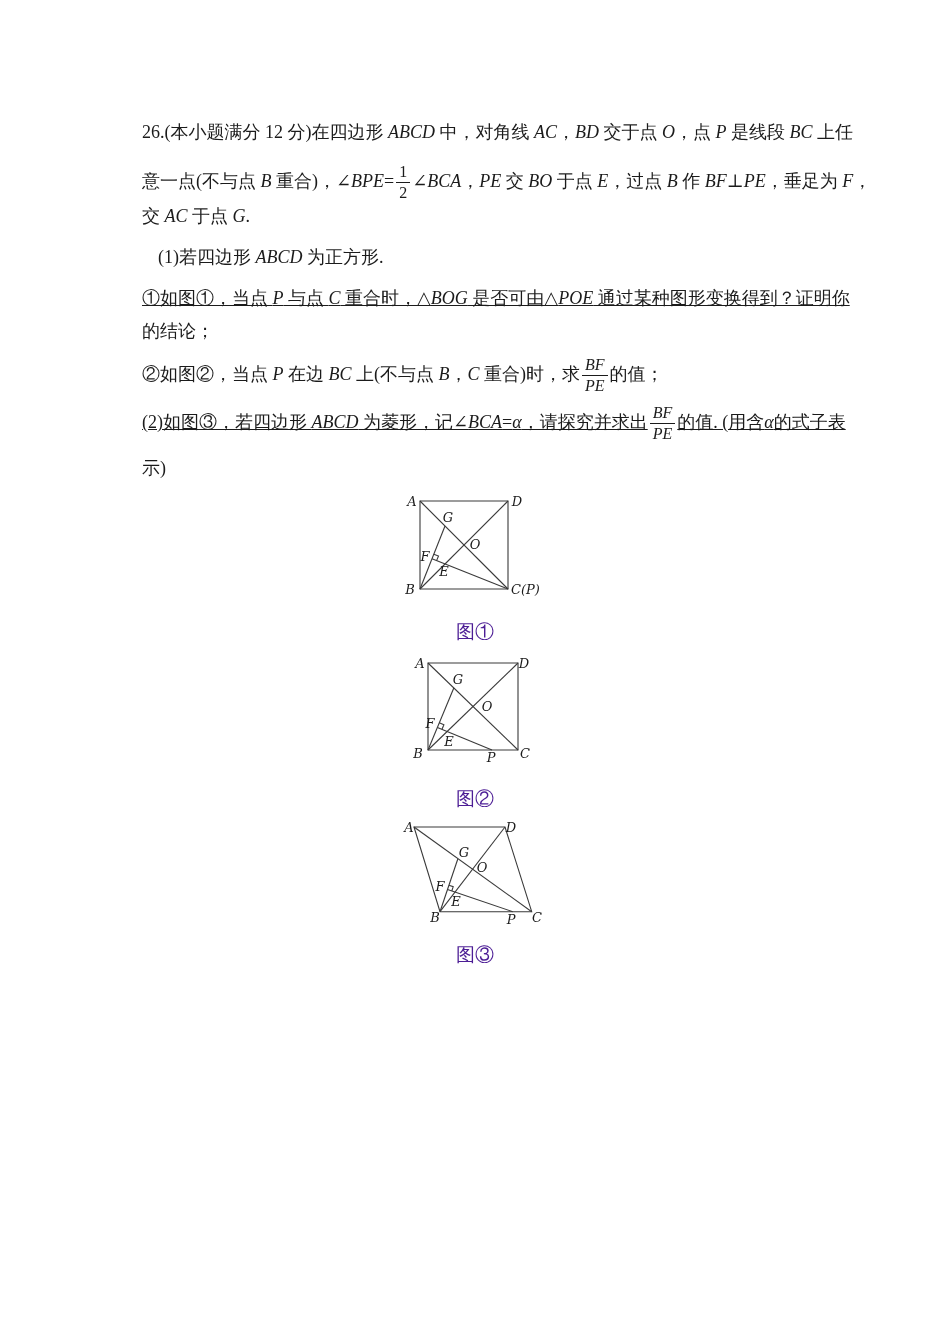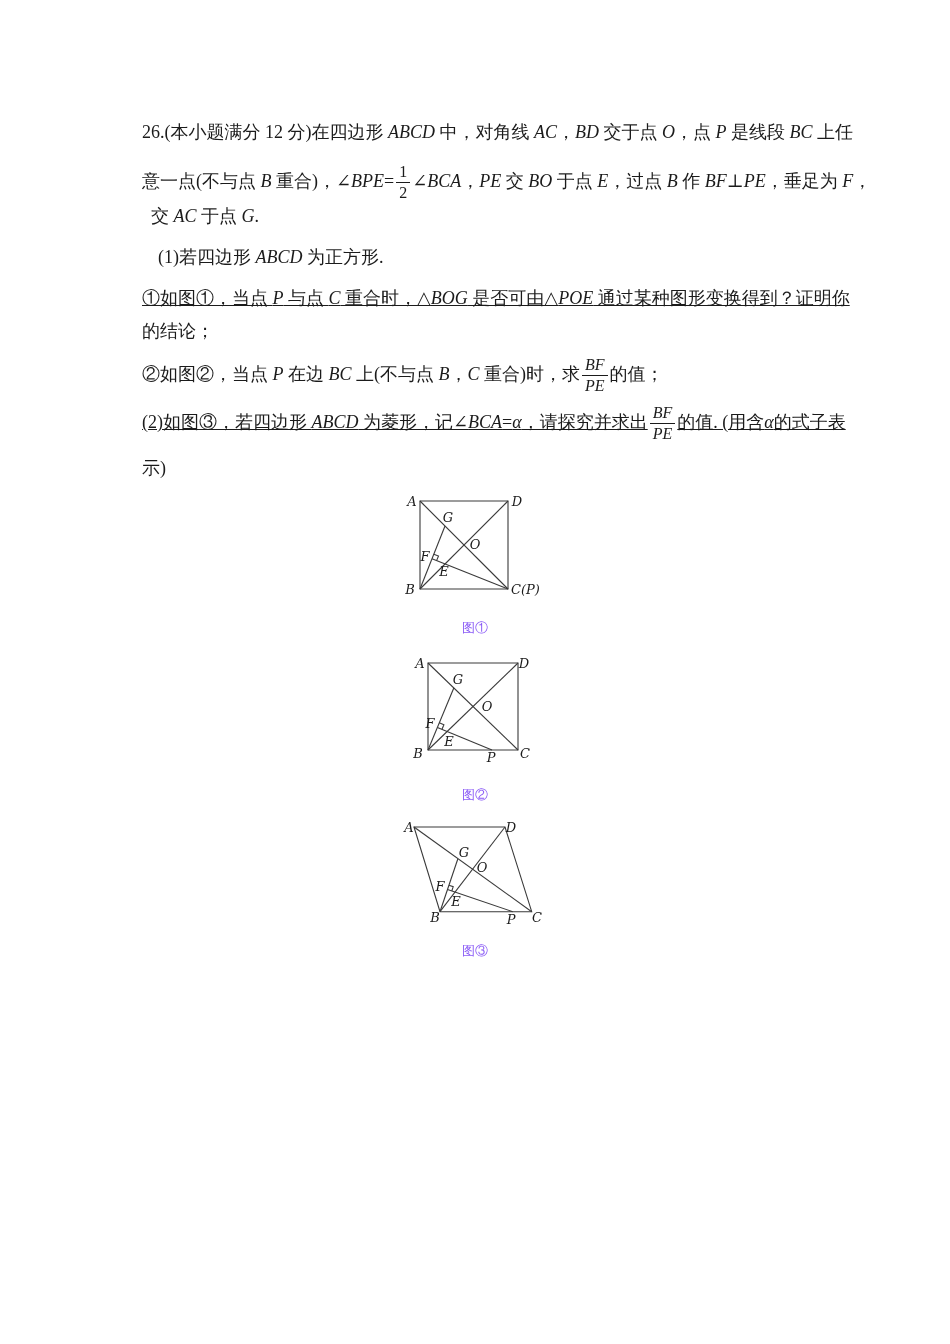--- a/index.html
+++ b/index.html
@@ -34,33 +34,33 @@
   .fig line,.fig polygon,.fig polyline{stroke:#3a3a3a;stroke-width:1.1;fill:none;}
   .fig text{
     font-family:"DejaVu Serif","Liberation Serif",serif;
     font-style:italic;
     font-size:13px;
     fill:#1b1b1b;
   }
   .caption{
     position:absolute;left:0;width:950px;
     text-align:center;
-    font-size:13px;
-    color:#8b5cf6;
+    font-size:19px;
+    color:#4c1d95;
   }
 </style>
 </head>
 <body>
 
 <div class="page">
 
   <div class="textblock">
       <div class="pline" style="top: 121px;"><span>26.(本小题满分 12 分)在四边形 </span><span class="it">ABCD</span><span> 中，对角线 </span><span class="it">AC</span><span>，</span><span class="it">BD</span><span> 交于点 </span><span class="it">O</span><span>，点 </span><span class="it">P</span><span> 是线段 </span><span class="it">BC</span><span> 上任</span></div>
       <div class="pline" style="top: 163px;"><span>意一点(不与点 </span><span class="it">B</span><span> 重合)，∠</span><span class="it">BPE</span><span>=</span><span class="frac"><span class="num">1</span><span class="den">2</span></span><span>∠</span><span class="it">BCA</span><span>，</span><span class="it">PE</span><span> 交 </span><span class="it">BO</span><span> 于点 </span><span class="it">E</span><span>，过点 </span><span class="it">B</span><span> 作 </span><span class="it">BF</span><span>⊥</span><span class="it">PE</span><span>，垂足为 </span><span class="it">F</span><span>，</span></div>
-      <div class="pline" style="top: 205px; margin-left: 9px;"><span>交 </span><span class="it">AC</span><span> 于点 </span><span class="it">G</span><span>.</span></div>
+      <div class="pline" style="top: 205px;"><span>交 </span><span class="it">AC</span><span> 于点 </span><span class="it">G</span><span>.</span></div>
       <div class="pline" style="top: 246px; margin-left: 16px;"><span>(1)若四边形 </span><span class="it">ABCD</span><span> 为正方形.</span></div>
       <div class="pline" style="top: 287px; text-decoration: underline;"><span>①如图①，当点 </span><span class="it">P</span><span> 与点 </span><span class="it">C</span><span> 重合时，△</span><span class="it">BOG</span><span> 是否可由△</span><span class="it">POE</span><span> 通过某种图形变换得到？证明你</span></div>
       <div class="pline" style="top: 321px; font-family: Liberation Mono, monospace;"><span>的结论；</span></div>
       <div class="pline" style="top: 356px;"><span>②如图②，当点 </span><span class="it">P</span><span> 在边 </span><span class="it">BC</span><span> 上(不与点 </span><span class="it">B</span><span>，</span><span class="it">C</span><span> 重合)时，求</span><span class="frac it"><span class="num">BF</span><span class="den">PE</span></span><span>的值；</span></div>
       <div class="pline" style="top: 404px; text-decoration: underline;"><span>(2)如图③，若四边形 </span><span class="it">ABCD</span><span> 为菱形，记∠</span><span class="it">BCA</span><span>=</span><span class="it">α</span><span>，请探究并求出</span><span class="frac it"><span class="num">BF</span><span class="den">PE</span></span><span>的值. (用含</span><span class="it">α</span><span>的式子表</span></div>
       <div class="pline" style="top: 457px;"><span>示)</span></div>
     </div>
 
   <svg class="fig" style="left:390px;top:488px;" width="160" height="122" viewBox="0 0 160 122">
     <polygon points="30,13 118,13 118,101 30,101"></polygon>

